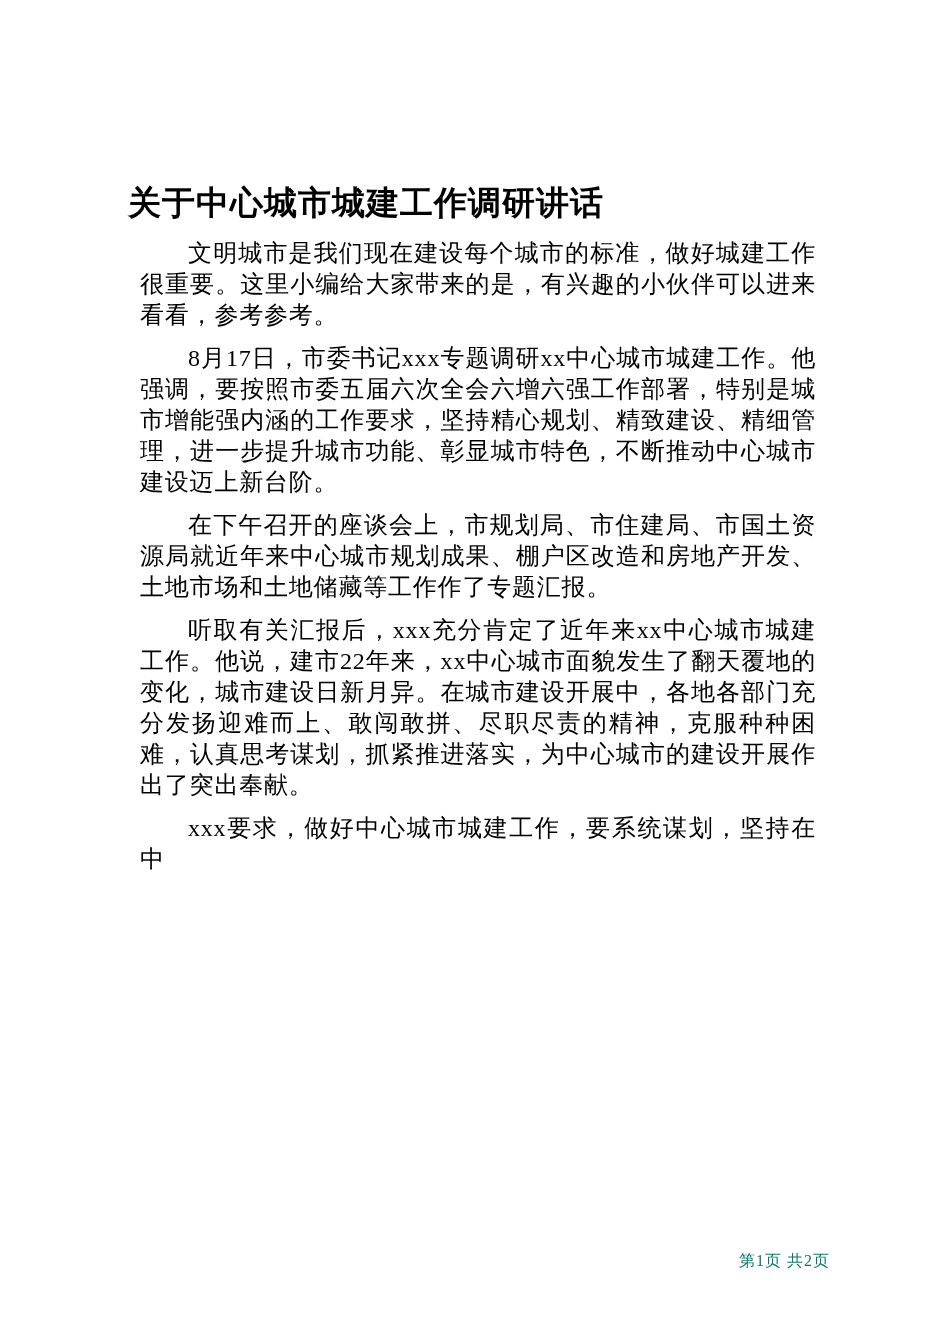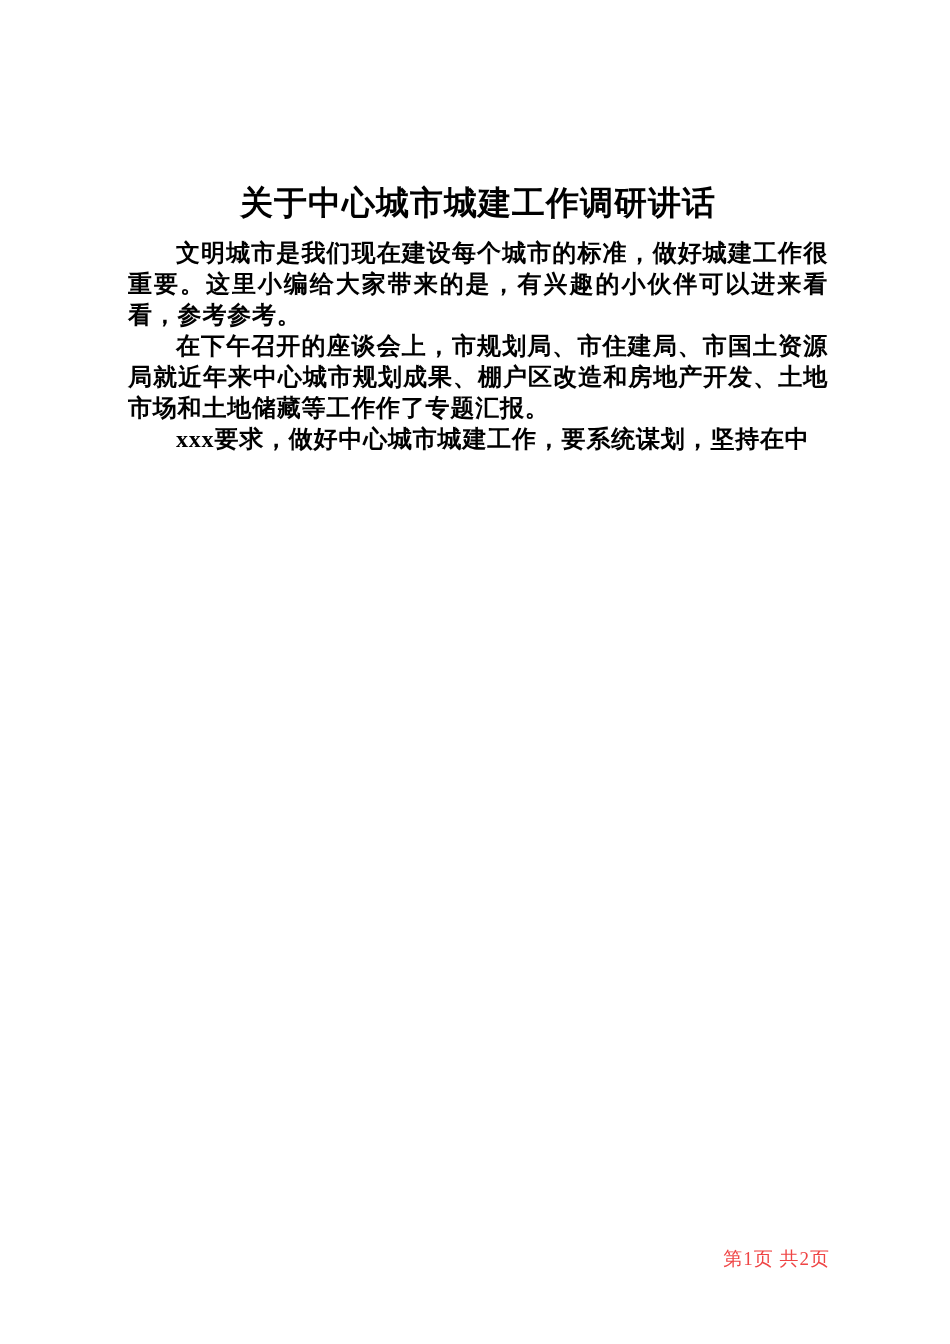--- a/index.html
+++ b/index.html
@@ -19,49 +19,49 @@
     position: relative;
     width: 950px;
     height: 1344px;
     background: #ffffff;
     padding: 182px 122px 0 128px;
   }
   .doc-title {
     margin: 0 0 14px 0;
     font-size: 33px;
     font-weight: bold;
-    text-align: center;
     letter-spacing: 1px;
     line-height: 42px;
   }
   .doc-body p {
-    margin: 0;
+    margin: 12px;
     font-size: 24px;
     line-height: 31px;
     letter-spacing: 0.8px;
     text-align: justify;
     text-indent: 2em;
     word-break: break-all;
-    font-weight: bold;
   }
   .page-footer {
     position: absolute;
     right: 120px;
     bottom: 72px;
-    font-size: 19px;
+    font-size: 16px;
     letter-spacing: 1px;
-    color: #ef4444;
+    color: #0f766e;
   }
 </style>
 </head>
 <body>
 
 <div class="page">
   <h1 class="doc-title">关于中心城市城建工作调研讲话</h1>
 
   <div class="doc-body">
       <p>文明城市是我们现在建设每个城市的标准，做好城建工作很重要。这里小编给大家带来的是，有兴趣的小伙伴可以进来看看，参考参考。</p>
+      <p>8月17日，市委书记xxx专题调研xx中心城市城建工作。他强调，要按照市委五届六次全会六增六强工作部署，特别是城市增能强内涵的工作要求，坚持精心规划、精致建设、精细管理，进一步提升城市功能、彰显城市特色，不断推动中心城市建设迈上新台阶。</p>
       <p>在下午召开的座谈会上，市规划局、市住建局、市国土资源局就近年来中心城市规划成果、棚户区改造和房地产开发、土地市场和土地储藏等工作作了专题汇报。</p>
+      <p>听取有关汇报后，xxx充分肯定了近年来xx中心城市城建工作。他说，建市22年来，xx中心城市面貌发生了翻天覆地的变化，城市建设日新月异。在城市建设开展中，各地各部门充分发扬迎难而上、敢闯敢拼、尽职尽责的精神，克服种种困难，认真思考谋划，抓紧推进落实，为中心城市的建设开展作出了突出奉献。</p>
       <p>xxx要求，做好中心城市城建工作，要系统谋划，坚持在中</p>
     </div>
 
   <div class="page-footer">第1页 共2页</div>
 </div>
 
 </body></html>

